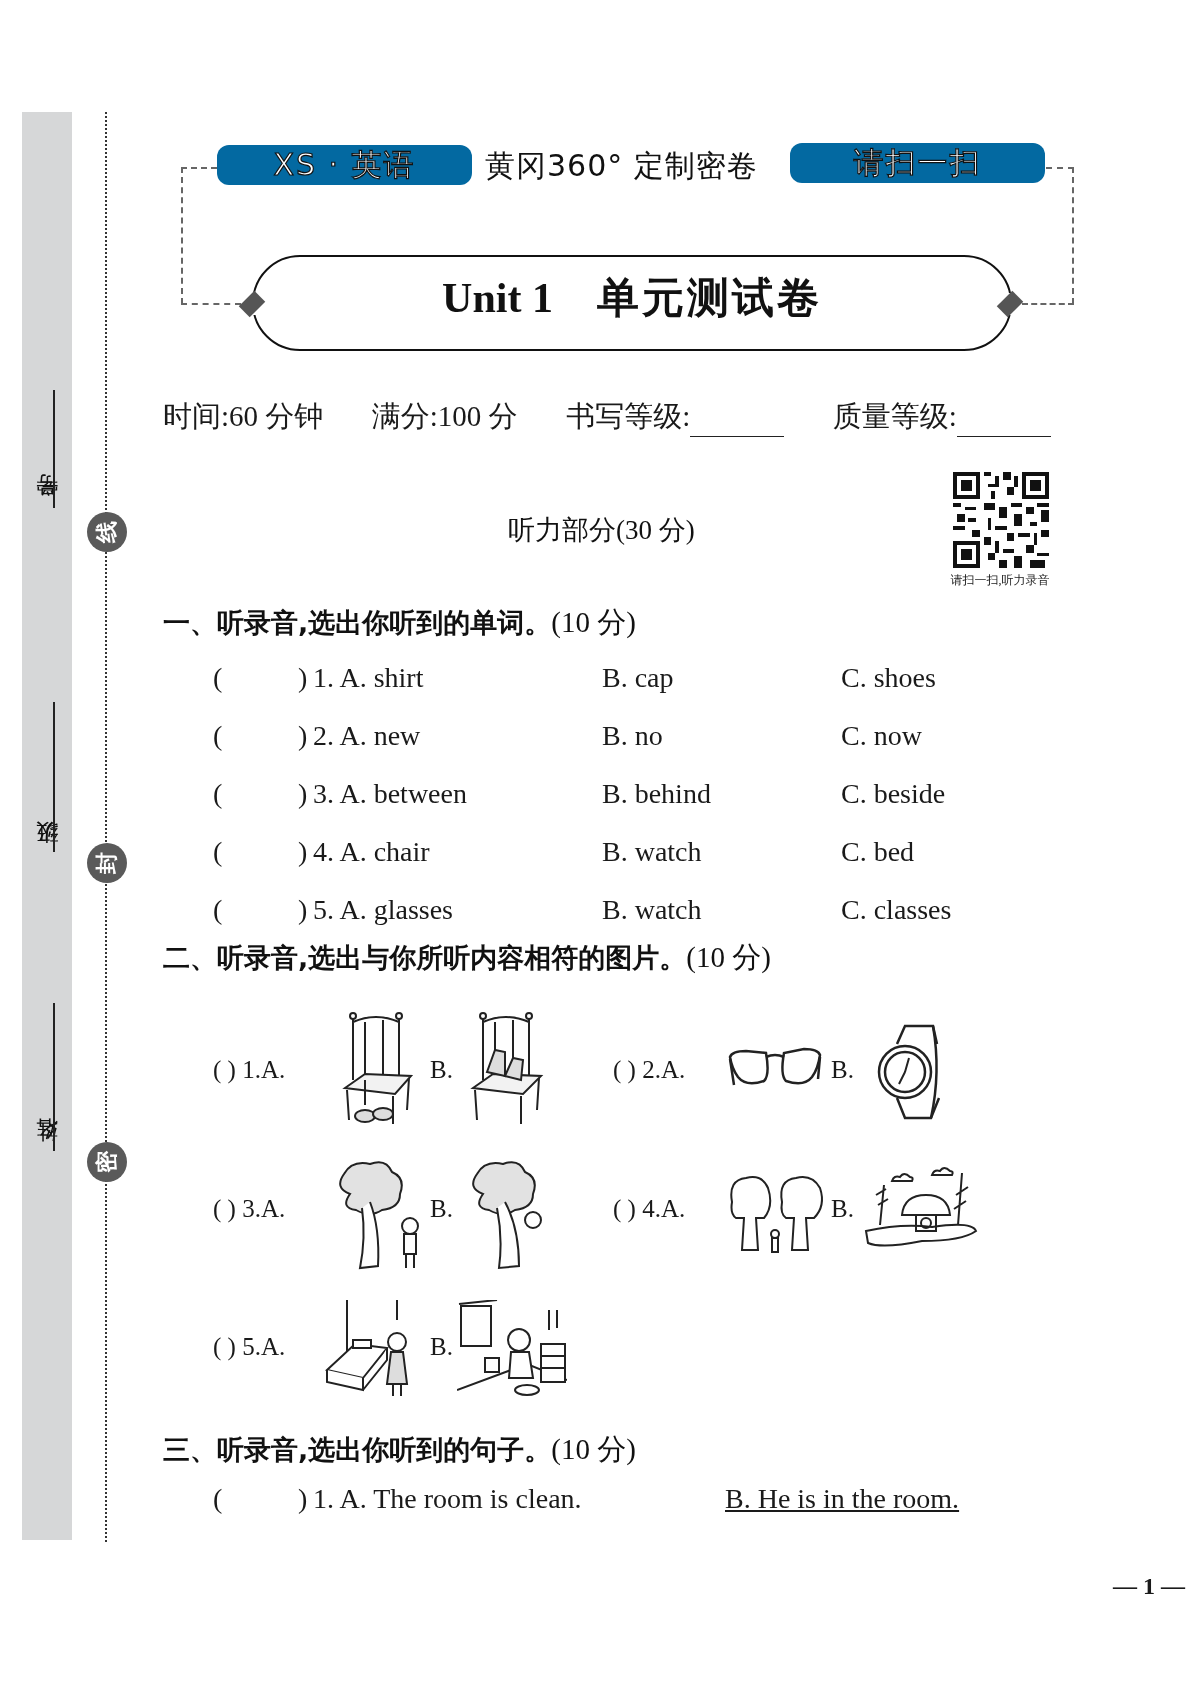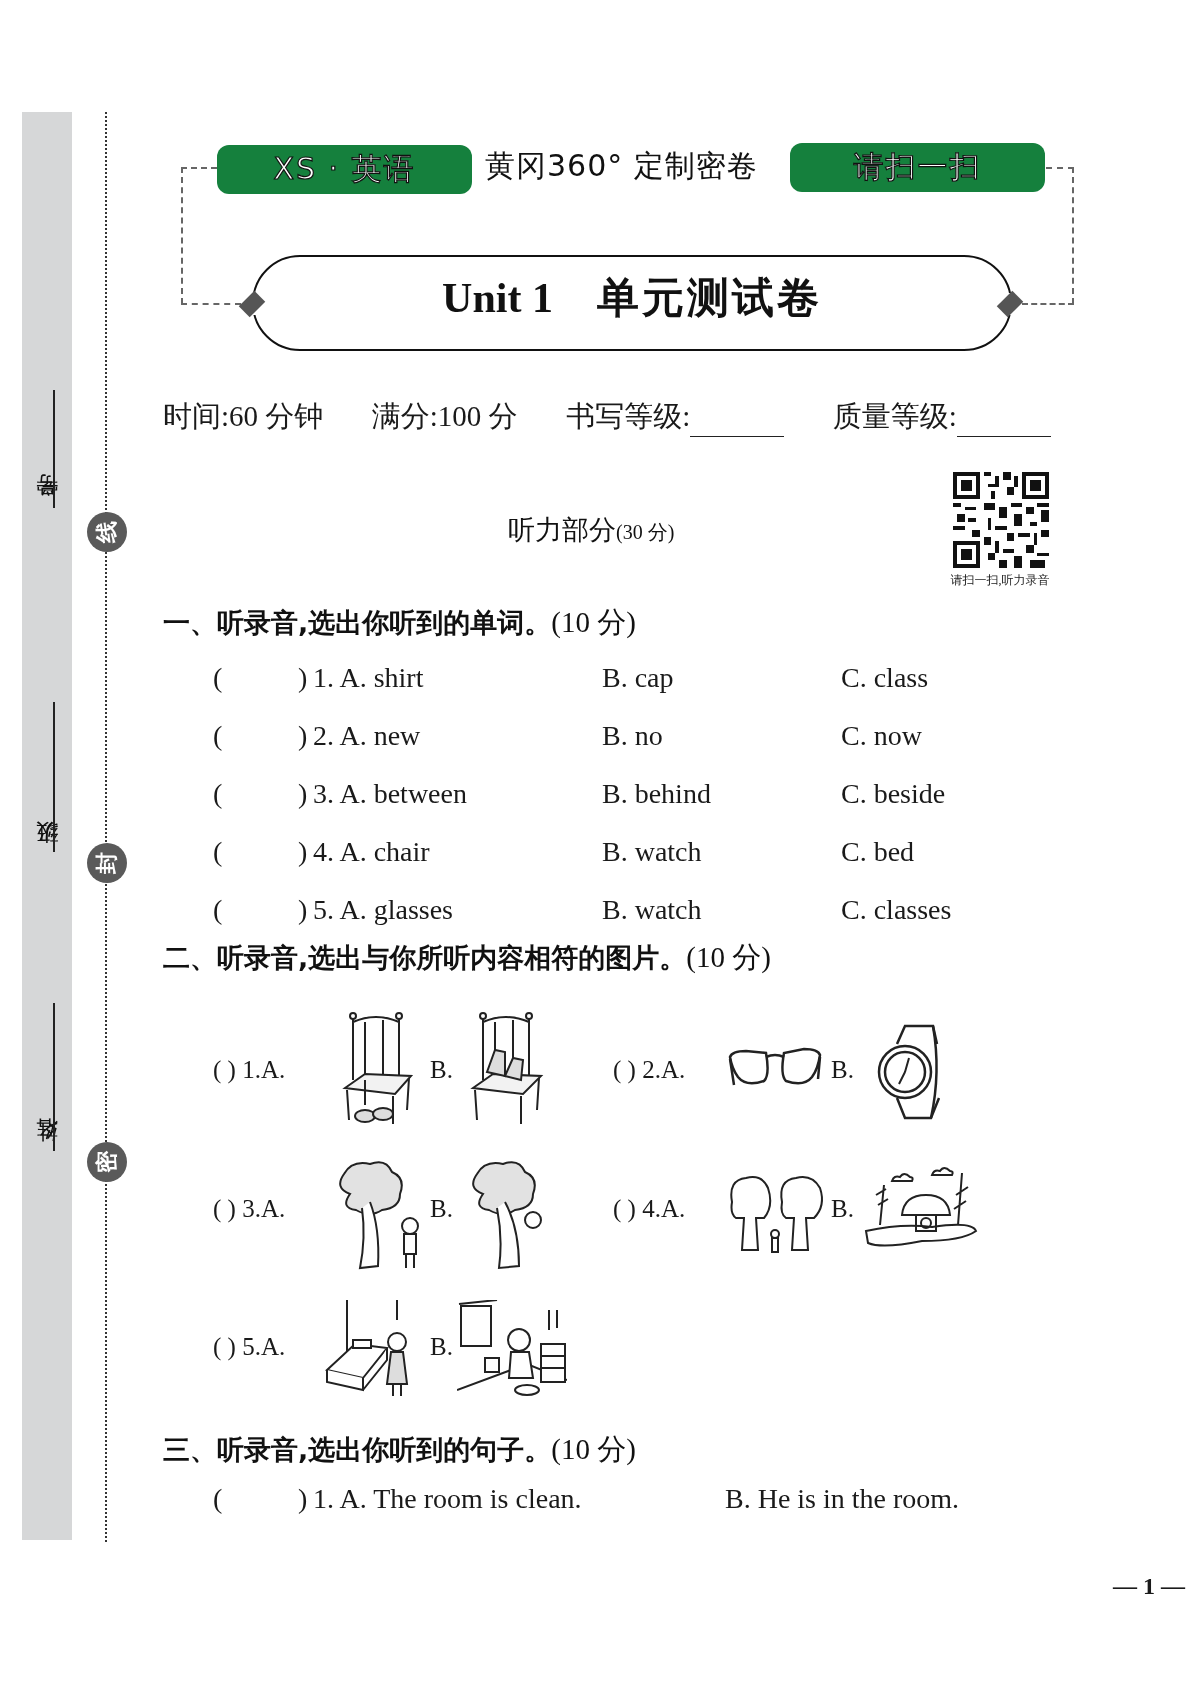--- a/index.html
+++ b/index.html
@@ -10,58 +10,58 @@
 
   
   .margin-strip { left: 22px; top: 112px; width: 50px; height: 1428px; background: #d6d7d8; }
   .margin-field { position: absolute; left: 22px; width: 50px; display: flex; flex-direction: column; align-items: center; }
   .margin-label { writing-mode: vertical-rl; transform: rotate(180deg); font-family: "DejaVu Sans", sans-serif; font-size: 22px; color: #111; letter-spacing: 2px; }
   .margin-line { position: absolute; left: 53px; width: 2px; background: #222; }
   .cut-line { left: 105px; top: 112px; width: 0; height: 1430px; border-left: 2px dotted #333; }
   .seal { position: absolute; left: 87px; width: 40px; height: 40px; border-radius: 50%; background: #5a5a5a; color: #fff; font-family: "DejaVu Sans", sans-serif; font-weight: bold; font-size: 22px; display: flex; align-items: center; justify-content: center; transform: rotate(-90deg); }
 
   
-  .pill { position: absolute; height: 49px; border-radius: 12px; background: #15803d; display: flex; align-items: center; justify-content: center; font-family: "DejaVu Sans", sans-serif; font-size: 30px; color: #fff; -webkit-text-stroke: 1.2px #111; letter-spacing: 2px; }
+  .pill { position: absolute; height: 40px; border-radius: 12px; background: #0369a1; display: flex; align-items: center; justify-content: center; font-family: "DejaVu Sans", sans-serif; font-size: 30px; color: #fff; -webkit-text-stroke: 1.2px #111; letter-spacing: 2px; }
   .series { position: absolute; left: 485px; top: 146px; font-family: "DejaVu Sans", sans-serif; font-size: 30px; color: #111; letter-spacing: 1px; }
   .dash-v { position: absolute; width: 0; border-left: 2px dashed #666; }
   .dash-h { position: absolute; height: 0; border-top: 2px dashed #666; }
   .diamond { position: absolute; width: 22px; height: 22px; background: #555; transform: rotate(45deg) scaleX(0.7); }
   .banner { position: absolute; left: 252px; top: 255px; width: 760px; height: 96px; border: 2.5px solid #111; border-radius: 48px / 48px; background: #fff; }
   .banner-gap-l, .banner-gap-r { position: absolute; width: 8px; height: 22px; background: #fff; top: 293px; }
   .banner-title { position: absolute; left: 252px; top: 270px; width: 760px; text-align: center; font-family: "Liberation Serif", serif; font-weight: bold; font-size: 42px; color: #111; }
   .banner-title .cn { margin-left: 44px; letter-spacing: 3px; }
 
   .info-row { position: absolute; left: 163px; top: 397px; font-size: 29px; color: #1a1a1a; white-space: nowrap; }
   .info-row span { display: inline-block; }
   .blank { display: inline-block; border-bottom: 1.5px solid #222; height: 32px; vertical-align: bottom; }
 
   .qr { position: absolute; left: 953px; top: 472px; width: 96px; height: 96px; }
   .qr-caption { position: absolute; left: 920px; top: 572px; width: 160px; text-align: center; font-size: 12px; color: #222; }
 
   .part-title { position: absolute; left: 508px; top: 512px; font-family: "DejaVu Sans", sans-serif; font-size: 27px; color: #111; }
-  .part-title .num { font-family: "Liberation Serif", serif; font-size: 20px; }
+  .part-title .num { font-family: "Liberation Serif", serif; font-size: 27px; }
 
   .sec-title { position: absolute; left: 163px; font-family: "DejaVu Sans", sans-serif; font-weight: bold; font-size: 27px; color: #111; white-space: nowrap; }
   .sec-title .num { font-family: "Liberation Serif", serif; font-weight: normal; font-size: 29px; }
 
   .q-row { position: absolute; left: 213px; height: 36px; font-size: 28px; color: #1a1a1a; white-space: nowrap; }
   .q-row .paren-l { position: absolute; left: 0; }
   .q-row .paren-r { position: absolute; left: 85px; }
   .q-row .qa { position: absolute; left: 100px; }
   .q-row .qb { position: absolute; left: 389px; }
   .q-row .qc { position: absolute; left: 628px; }
 
   .pic-row { position: absolute; height: 40px; font-size: 25px; color: #1a1a1a; white-space: nowrap; }
   .pic-label { position: absolute; top: 0; }
   .pic { position: absolute; }
 
   .s3-row { position: absolute; left: 213px; top: 1483px; font-size: 28px; white-space: nowrap; }
   .s3-row .paren-r { position: absolute; left: 85px; }
   .s3-row .qa { position: absolute; left: 100px; }
-  .s3-row .qb { position: absolute; left: 512px; }
+  .s3-row .qb { position: absolute; left: 512px; text-decoration: underline; }
 
   .page-num { position: absolute; left: 1113px; top: 1573px; font-size: 24px; font-weight: bold; white-space: nowrap; }
 </style>
 </head>
 <body>
 
 <div class="abs margin-strip"></div>
 
 <div class="margin-field" style="top:510px; height:80px;">
   <span class="margin-label">学号</span>
@@ -169,21 +169,21 @@
 
 <div class="sec-title" style="top:603px;">
   <span>一、听录音,选出你听到的单词。</span><span class="num">(10 分)</span>
 </div>
 
 <div class="q-row" style="top:662px;">
   <span class="paren-l">(</span>
     <span class="paren-r">)</span>
   <span class="qa"><span>1.</span> <span>A. shirt</span></span>
   <span class="qb">B. cap</span>
-  <span class="qc">C. class</span>
+  <span class="qc">C. shoes</span>
 </div>
 <div class="q-row" style="top:720px;">
   <span class="paren-l">(</span>
     <span class="paren-r">)</span>
   <span class="qa"><span>2.</span> <span>A. new</span></span>
   <span class="qb">B. no</span>
   <span class="qc">C. now</span>
 </div>
 <div class="q-row" style="top:778px;">
   <span class="paren-l">(</span>

